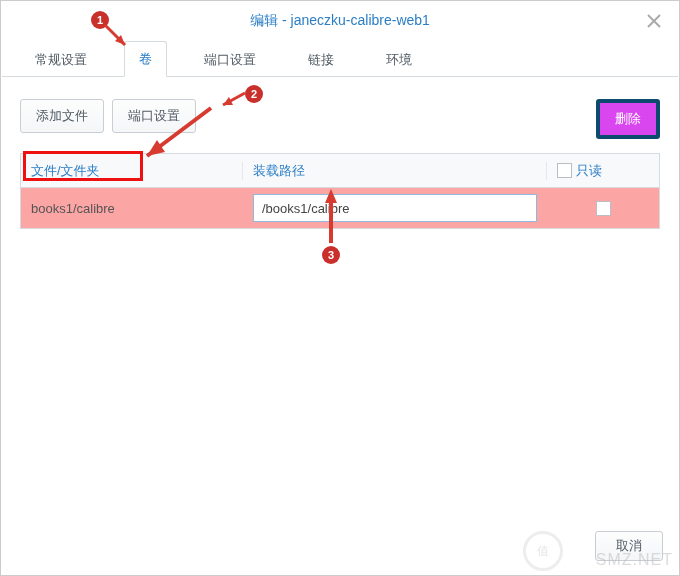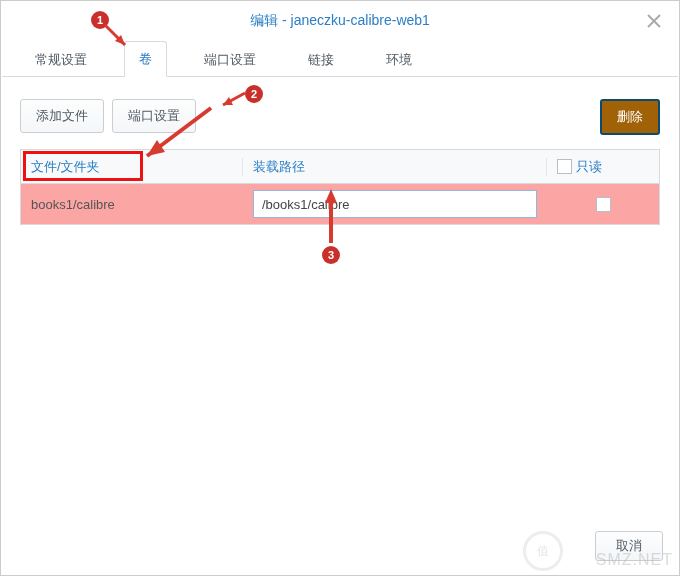--- a/index.html
+++ b/index.html
@@ -8,21 +8,21 @@
     .titlebar { height: 40px; display: flex; align-items: center; justify-content: center; position: relative; }
     .titlebar .title { color: #2a7ec5; font-size: 14px; }
     .titlebar .close { position: absolute; right: 14px; top: 10px; width: 20px; height: 20px; display: flex; align-items: center; justify-content: center; color: #aaa; cursor: pointer; }
     .titlebar .close svg { width: 14px; height: 14px; }
     .tabs { display: flex; border-bottom: 1px solid #d6dbe0; padding: 0 18px; height: 36px; gap: 22px; }
     .tab { padding: 0 14px; height: 36px; display: flex; align-items: center; color: #505a64; cursor: pointer; border: 1px solid transparent; border-bottom: none; }
     .tab.active { color: #2a7ec5; background: #fff; border: 1px solid #d6dbe0; border-bottom: 1px solid #fff; border-radius: 3px 3px 0 0; margin-bottom: -1px; }
     .body { padding: 22px 18px 0 18px; }
     .toolbar { display: flex; gap: 8px; margin-bottom: 14px; }
     .btn { height: 30px; padding: 16px 15px; border: 1px solid #c9ced4; background: linear-gradient(#fdfdfd,#f4f6f8); border-radius: 3px; color: #505a64; display: inline-flex; align-items: center; cursor: pointer; font-size: 13px; }
-    .btn.danger { background: #a16207; color: #fff; border: 2px solid #0c4a6e; font-family: Liberation Serif, serif; }
+    .btn.danger { background: #d946ef; color: #fff; border: 4px solid #0c4a6e; font-family: Liberation Serif, serif; }
     .spacer { flex: 1; }
     .table { border: 1px solid #d6dbe0; }
     .thead { display: flex; background: #f7f9fb; border-bottom: 1px solid #d6dbe0; height: 34px; align-items: center; }
     .th { color: #2a7ec5; padding: 0 10px; }
     .th.c1 { flex: 0 0 222px; border-right: 1px solid #e5e8eb; }
     .th.c2 { flex: 1; border-right: 1px solid #e5e8eb; }
     .th.c3 { flex: 0 0 112px; display: flex; align-items: center; gap: 4px; }
     .chk { width: 15px; height: 15px; border: 1px solid #b8bec4; background: #fff; display: inline-block; }
     .trow { display: flex; height: 40px; align-items: center; background: #fca5a5; }
     .td { padding: 0 10px; }

